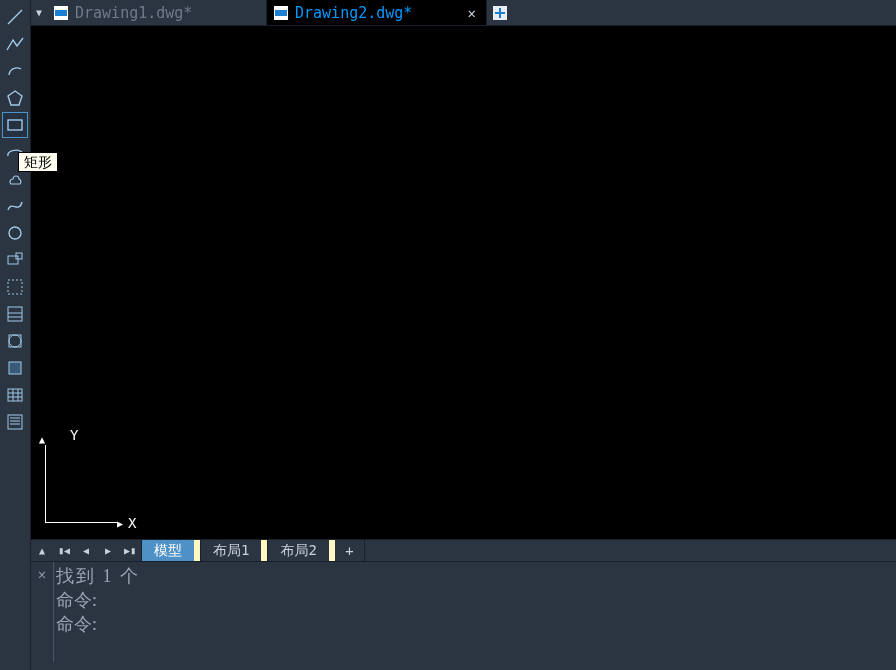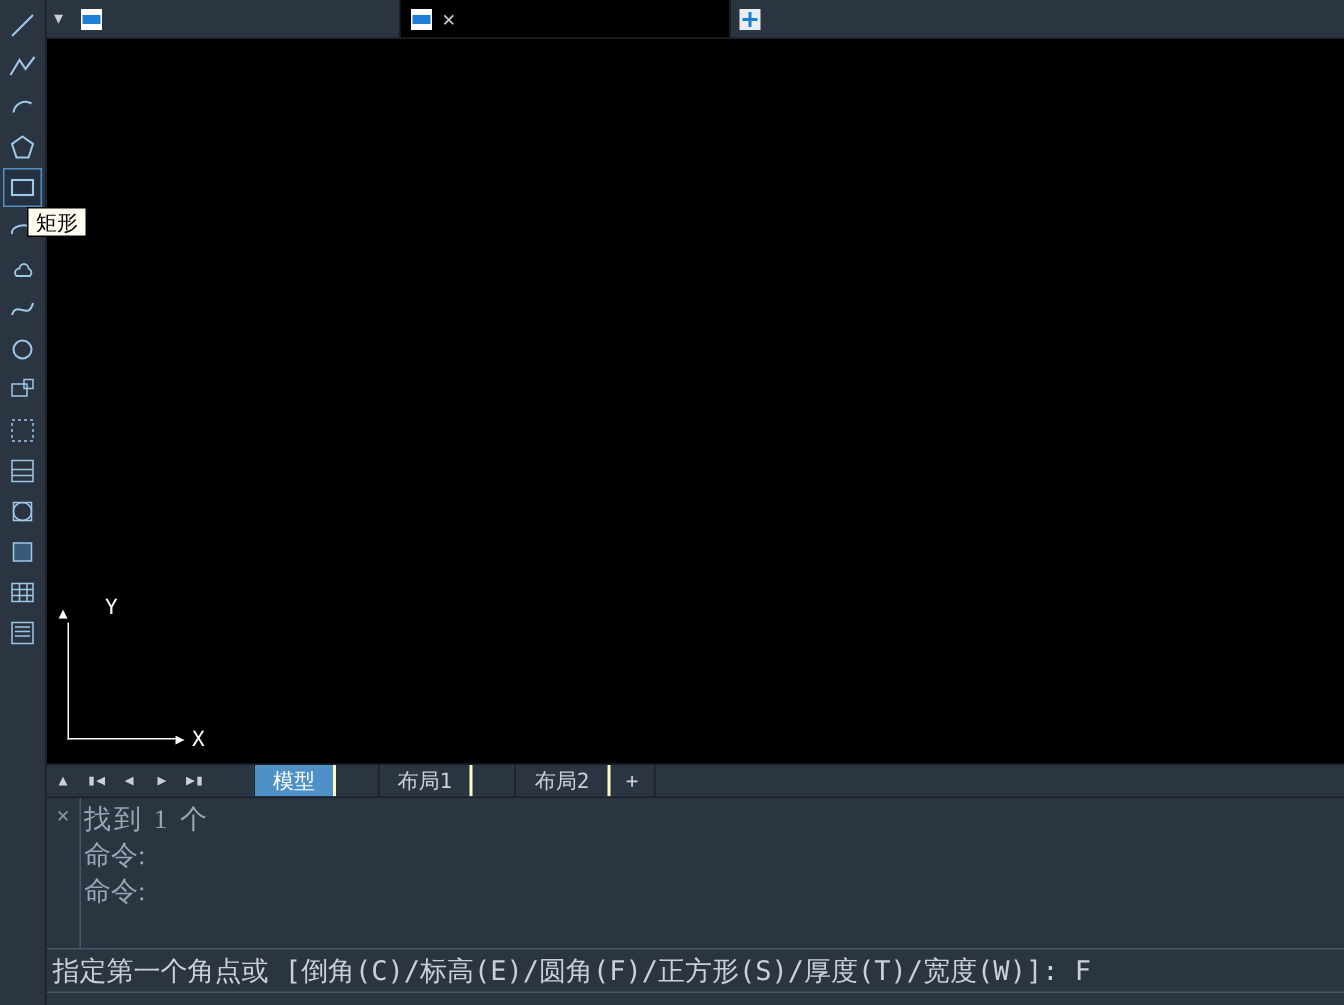--- a/index.html
+++ b/index.html
@@ -35,21 +35,21 @@
     position: relative;
   }
   .tool-btn.active {
     border: 1px solid #4e91c7;
     background: #253141;
   }
   .tool-btn svg { display: block; }
   .tooltip {
     position: absolute;
     left: 18px;
-    top: 138px;
+    top: 152px;
     background: #fffdf0;
     color: #000;
     border: 1px solid #000;
     padding: 0 5px;
     font-size: 14px;
     font-family: "SimSun", sans-serif;
     line-height: 18px;
     white-space: nowrap;
     z-index: 50;
   }
@@ -145,24 +145,23 @@
     justify-content: center;
     color: #c8d0da;
     cursor: pointer;
     font-size: 10px;
   }
   .lb-tab {
     padding: 0 12px;
     display: flex;
     align-items: center;
     border-left: 1px solid #1a2028;
-    border-right: 2px solid #fef9c3;
-    cursor: pointer;
-    color: #c8d0da;
-    margin-left: 28px;
+    border-right: 6px solid #fef9c3;
+    cursor: pointer;
+    color: #c8d0da;
   }
   .lb-tab.active {
     background: #4e91c7;
     color: #fff;
   }
   .lb-add {
     width: 30px;
     display: flex;
     align-items: center;
     justify-content: center;
@@ -318,28 +317,30 @@
 
   <div class="file-tabs">
     <div class="ft-marker">▼</div>
     <div class="file-tab">
       <span class="dwg-icon">
         <svg width="16" height="16" viewBox="0 0 16 16">
             <rect x="1" y="1" width="14" height="14" fill="#fff"></rect>
             <rect x="2" y="5" width="12" height="6" fill="#1d7fd4"></rect>
           </svg>
       </span>
+      <span class="lbl">Drawing1.dwg*</span>
     </div>
     <div class="file-tab active">
       <span class="dwg-icon">
         <svg width="16" height="16" viewBox="0 0 16 16">
             <rect x="1" y="1" width="14" height="14" fill="#fff"></rect>
             <rect x="2" y="5" width="12" height="6" fill="#1d7fd4"></rect>
           </svg>
       </span>
+      <span class="lbl">Drawing2.dwg*</span>
       <span class="close">✕</span>
     </div>
     <div class="file-newtab">
       <svg width="16" height="16" viewBox="0 0 16 16">
           <rect x="1" y="1" width="14" height="14" fill="#e8eef4"></rect>
           <rect x="7" y="3" width="2" height="10" fill="#1d7fd4"></rect>
           <rect x="3" y="7" width="10" height="2" fill="#1d7fd4"></rect>
         </svg>
     </div>
   </div>
@@ -366,15 +367,14 @@
   </div>
 
   <div class="cmd-area">
     <div class="cmd-close">✕</div>
     <div class="cmd-log">
       <div class="wide">找到 1 个</div>
       <div>命令:</div>
       <div>命令:</div>
     </div>
   </div>
-  <div class="cmd-input-row">指定第一个角点或 [倒角(C)/标高(E)/圆角(F)/正方形(S)/厚度(T)/宽度(W)]: F</div>
   <div class="status-bar"></div>
 </div>
 
 </body></html>

